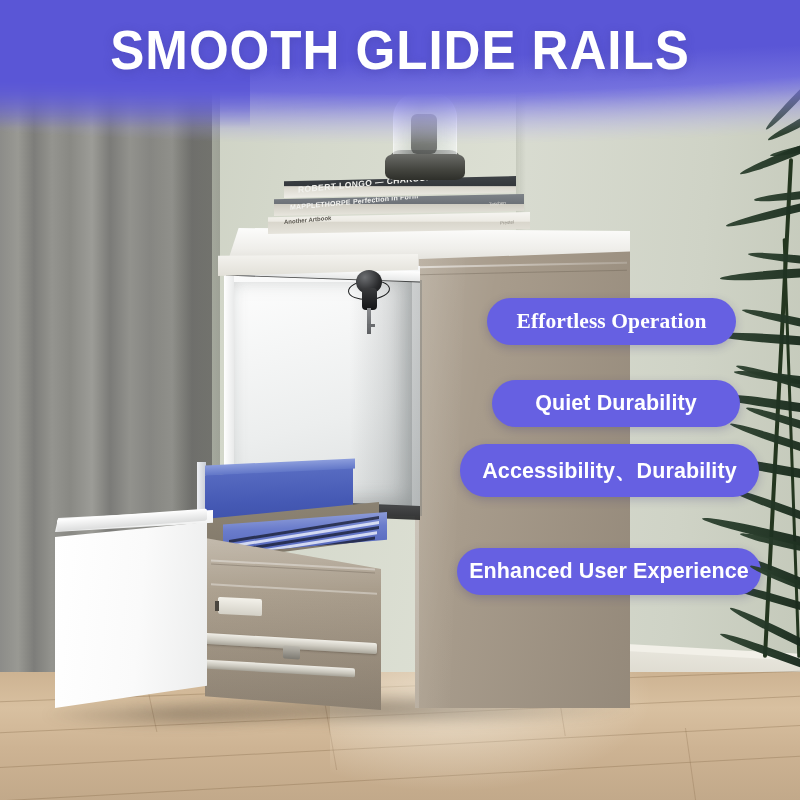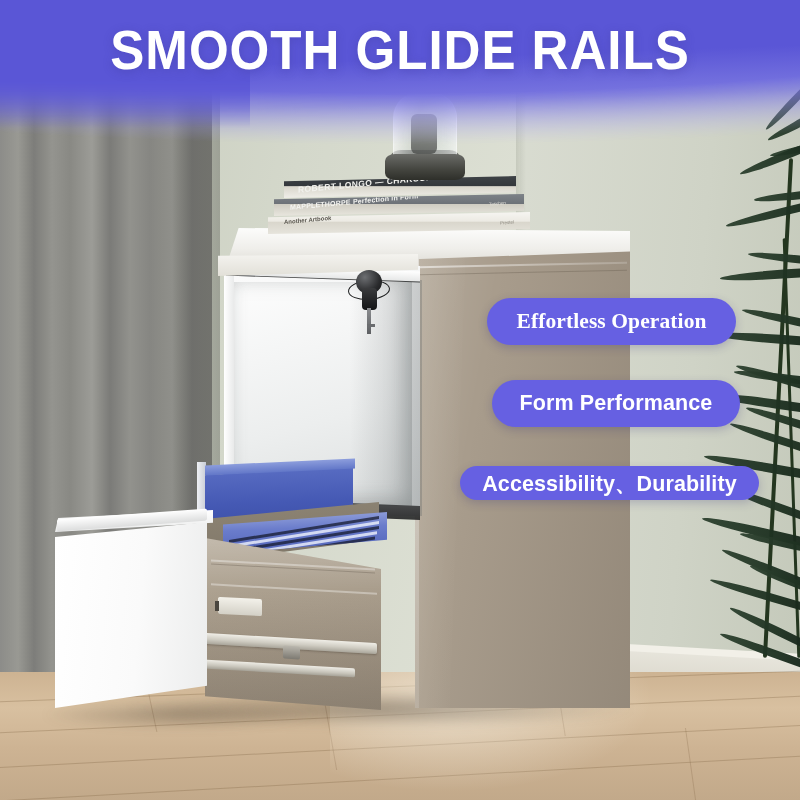--- a/index.html
+++ b/index.html
@@ -202,21 +202,21 @@
         text-shadow:0 2px 10px rgba(60,58,150,.35);}
 
   
   .pill{position:absolute;background:#6660e2;border-radius:26px;
         color:#fff;font-size:21.5px;font-weight:700;
         display:flex;align-items:center;justify-content:center;
         box-shadow:0 3px 10px rgba(40,36,110,.22);
         letter-spacing:.1px;white-space:nowrap;}
   .p1{left:487px;top:298px;width:249px;height:47px;font-family:Liberation Serif, serif;}
   .p2{left:492px;top:380px;width:248px;height:47px;}
-  .p3{left:460px;top:466px;width:299px;height:34px;}
+  .p3{left:460px;top:444px;width:299px;height:53px;}
   .p4{left:457px;top:548px;width:304px;height:47px;}
   .plant-overlay{position:absolute;left:690px;top:118px;width:125px;height:560px;pointer-events:none;}
 </style>
 </head>
 <body>
 
 <div class="stage">
 
   <div class="wall"></div>
   <div class="wall-right"></div>
@@ -347,22 +347,23 @@
     <div class="lamp-dome"></div>
     <div class="lamp-inner"></div>
     <div class="lamp-base"></div>
   </div>
 
   <div class="banner"></div>
   <div class="banner-left"></div>
   <div class="headline">SMOOTH GLIDE RAILS</div>
 
   <div class="pill p1">Effortless Operation</div>
-  <div class="pill p2">Form Performance</div>
+  <div class="pill p2">Quiet Durability</div>
   <div class="pill p3">Accessibility、Durability</div>
+  <div class="pill p4">Enhanced User Experience</div>
 
   <div class="plant-overlay">
     <div class="frond" style="left:44px;top:250px;width:98px;height:8px;transform:rotate(7deg);"></div>
     <div class="frond" style="left:56px;top:286px;width:88px;height:8px;transform:rotate(17deg);"></div>
     <div class="frond" style="left:50px;top:412px;width:92px;height:8px;transform:rotate(12deg);"></div>
     <div class="frond" style="left:60px;top:444px;width:82px;height:8px;transform:rotate(21deg);"></div>
   </div>
 
 </div>
 

